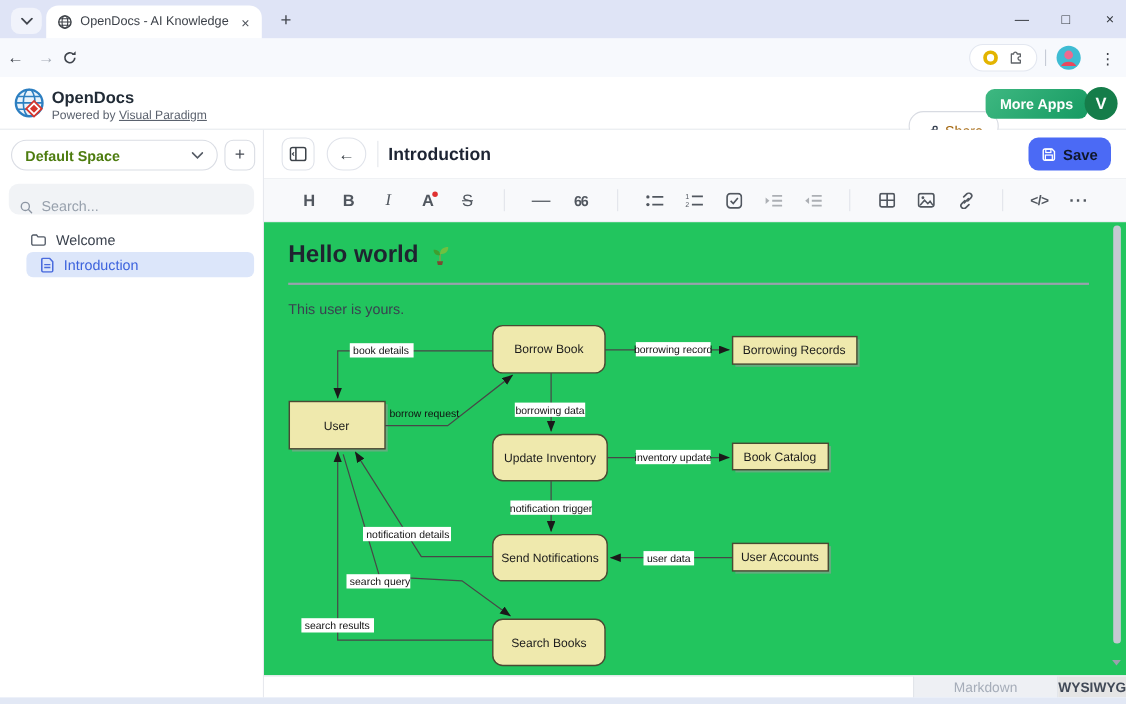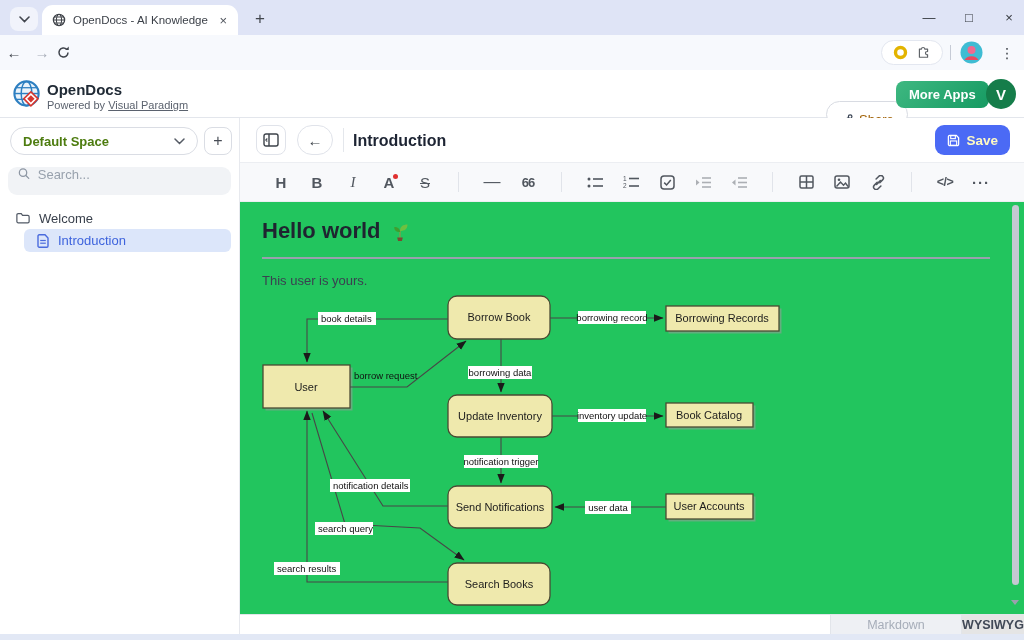--- a/index.html
+++ b/index.html
@@ -52,42 +52,42 @@
   
   .sidebar { position:absolute; left:0; top:118px; width:240px; height:516px; background:#fff;
     border-right:1px solid #e7e9ee; }
   .space-row { position:absolute; left:10px; top:9px; right:7px; height:28px; display:flex; gap:6px; }
   .space-select { flex:1; border:1px solid #dadde4; border-radius:15px; display:flex; align-items:center;
     padding:0 12px; font-size:13px; font-weight:700; color:#4d7c0f; }
   .space-select svg { margin-left:auto; }
   .add-btn { width:28px; border:1px solid #dadde4; border-radius:8px; display:flex; align-items:center;
     justify-content:center; font-size:16px; color:#474c55; }
   .search-box { position:absolute; left:8px; top:49px; right:8px; height:28px; background:#f1f3f6;
-    border-radius:9px; display:flex; align-items:flex-start; padding:0 10px; gap:8px; }
+    border-radius:9px; display:flex; align-items:flex-end; padding:0 10px; gap:8px; }
   .search-box input { border:none; background:transparent; outline:none; font-size:13px; color:#3a414c;
     width:100%; font-family:"Liberation Sans", sans-serif; }
   .search-box input::placeholder { color:#98a1ad; }
   .tree { position:absolute; left:0; top:89px; right:0; }
-  .tree-row { height:22px; display:flex; align-items:center; gap:9px; padding-left:16px;
+  .tree-row { height:22px; display:flex; align-items:center; gap:9px; padding-left:28px;
     font-size:13px; color:#39404c; }
   .tree-row.selected { margin:0 8px 0 24px; padding-left:13px; border-radius:6px; background:#dce6fa;
     color:#3d63dd; height:23px; }
 
   
   .editor { position:absolute; left:240px; top:118px; width:784px; height:516px; background:#fff; }
   .doc-header { position:absolute; left:0; top:0; right:0; height:45px; border-bottom:1px solid #eceef2; }
   .panel-btn { position:absolute; left:16px; top:7px; width:30px; height:30px; border:1px solid #e0e3ea;
     border-radius:8px; display:flex; align-items:center; justify-content:center; }
   .back-btn { position:absolute; left:57px; top:7px; width:36px; height:30px; border:1px solid #e0e3ea;
     border-radius:15px; display:flex; align-items:center; justify-content:center; font-size:15px; color:#3c4249; }
   .doc-vline { position:absolute; left:103px; top:10px; height:24px; width:1px; background:#e4e7ec; }
   .doc-title { position:absolute; left:113px; top:0; height:45px; display:flex; align-items:center;
     font-size:16px; font-weight:700; color:#1d2433; }
   .save-btn { position:absolute; right:14px; top:7px; height:30px; padding:0 12px; background:#4b6af5;
-    border-radius:9px; color:#fef9c3; font-size:13.5px; font-weight:700; display:flex; align-items:center; gap:6px;margin-left:18px; }
+    border-radius:9px; color:#0f172a; font-size:13.5px; font-weight:700; display:flex; align-items:center; gap:6px;margin-left:18px; }
 
   .fmt-toolbar { position:absolute; left:0; top:45px; right:0; height:39px; background:#f8f9fb;
     border-bottom:1px solid #eceef2; display:flex; align-items:center; padding-left:23px; }
   .fbtn { width:36px; height:30px; display:flex; align-items:center; justify-content:center;
     color:#51575f; position:relative; }
   .fbtn.disabled { opacity:.45; }
   .fsep { width:1px; height:20px; background:#e1e4ea; margin:0 15px; }
   .g-h { font-size:15px; font-weight:700; }
   .g-b { font-size:15px; font-weight:800; }
   .g-i { font-size:15px; font-style:italic; font-family:"Liberation Serif", serif; }

